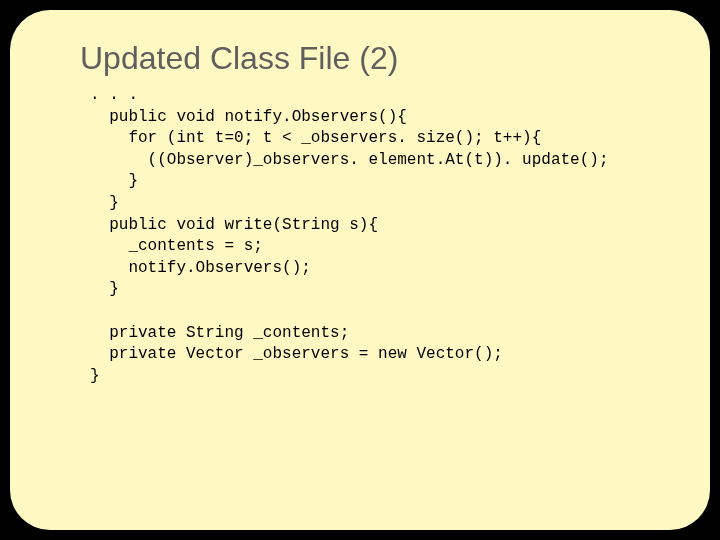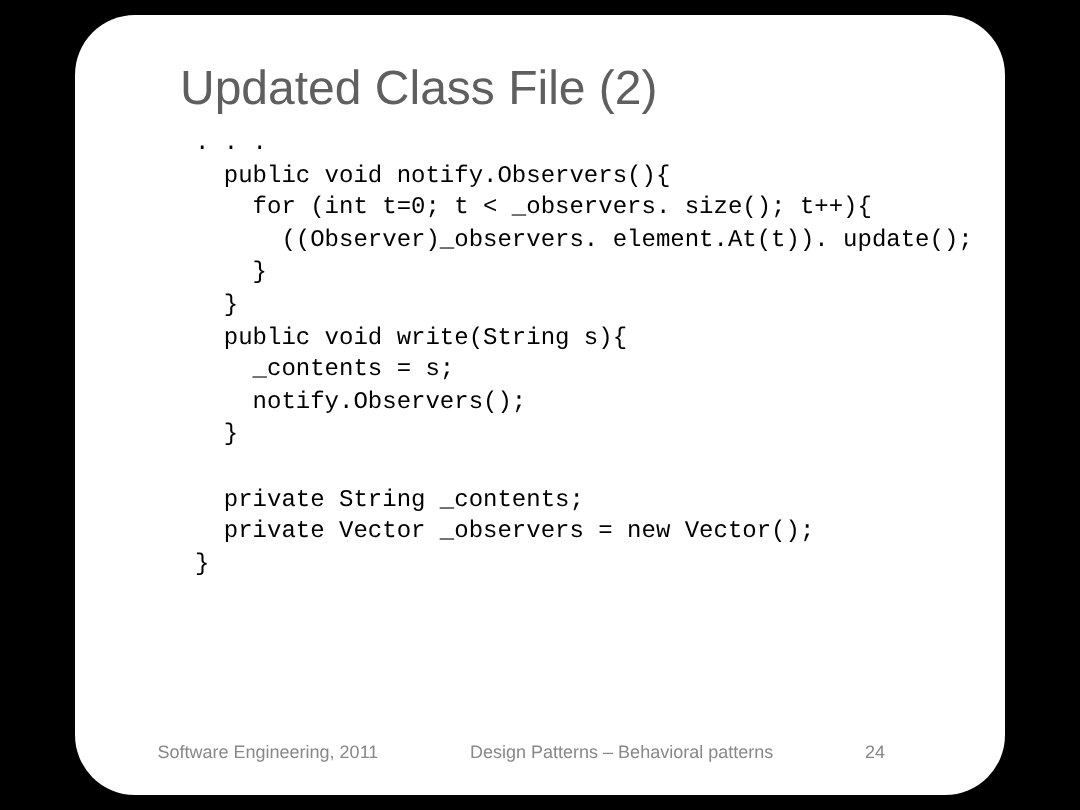--- a/index.html
+++ b/index.html
@@ -7,23 +7,23 @@
       width: 720px;
       height: 540px;
       background: #000;
       display: flex;
       align-items: center;
       justify-content: center;
       font-family: Arial, sans-serif;
       overflow: hidden;
     }
     .slide {
-      width: 620px;
+      width: 700px;
       height: 520px;
-      background: #ffffff;
+      background: #fef9c3;
       border-radius: 40px;
       position: relative;
       padding: 30px 50px 20px 60px;
     }
     .title {
       font-size: 32px;
       font-weight: normal;
       color: #5f5f5f;
       margin-bottom: 8px;
       margin-left: 10px;
@@ -63,18 +63,13 @@
     }
   }
   public void write(String s){
     _contents = s;
     notify.Observers();
   }
 
   private String _contents;
   private Vector _observers = new Vector();
 }</div>
-  <div class="footer">
-    <div class="footer-left">Software Engineering, 2011</div>
-    <div class="footer-center">Design Patterns – Behavioral patterns</div>
-    <div class="footer-right">24</div>
-  </div>
 </div>
 
 </body></html>

